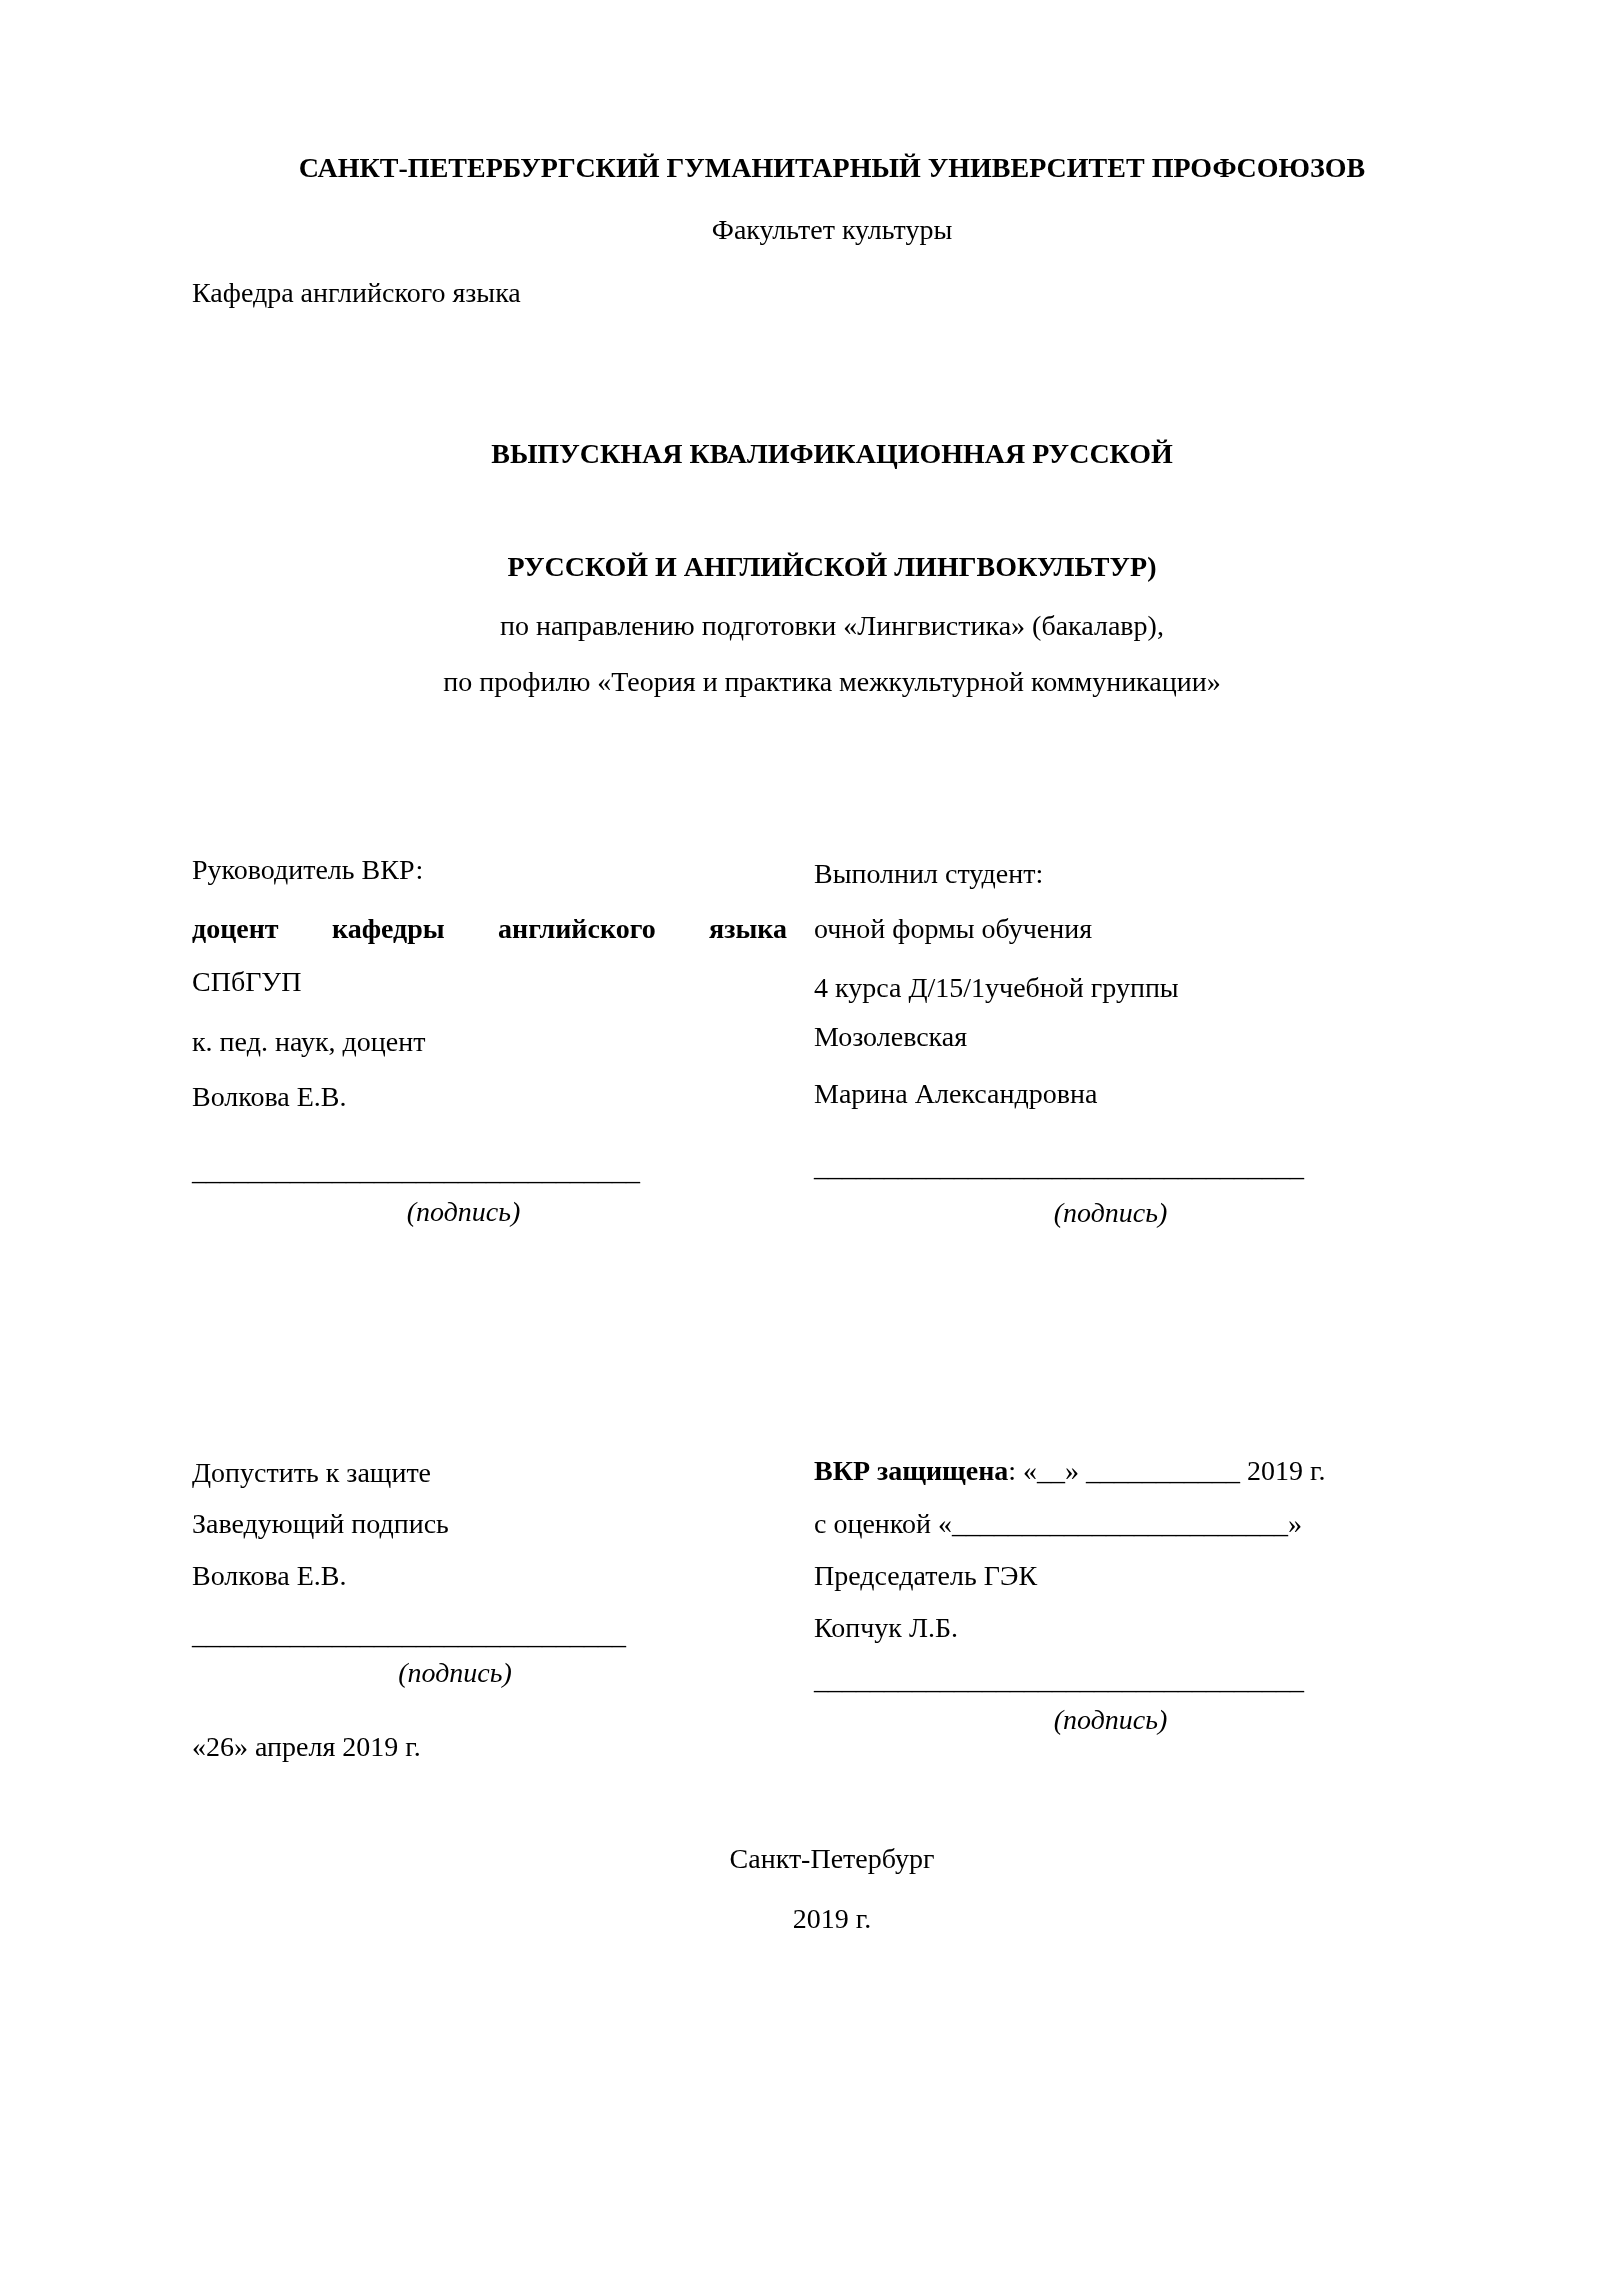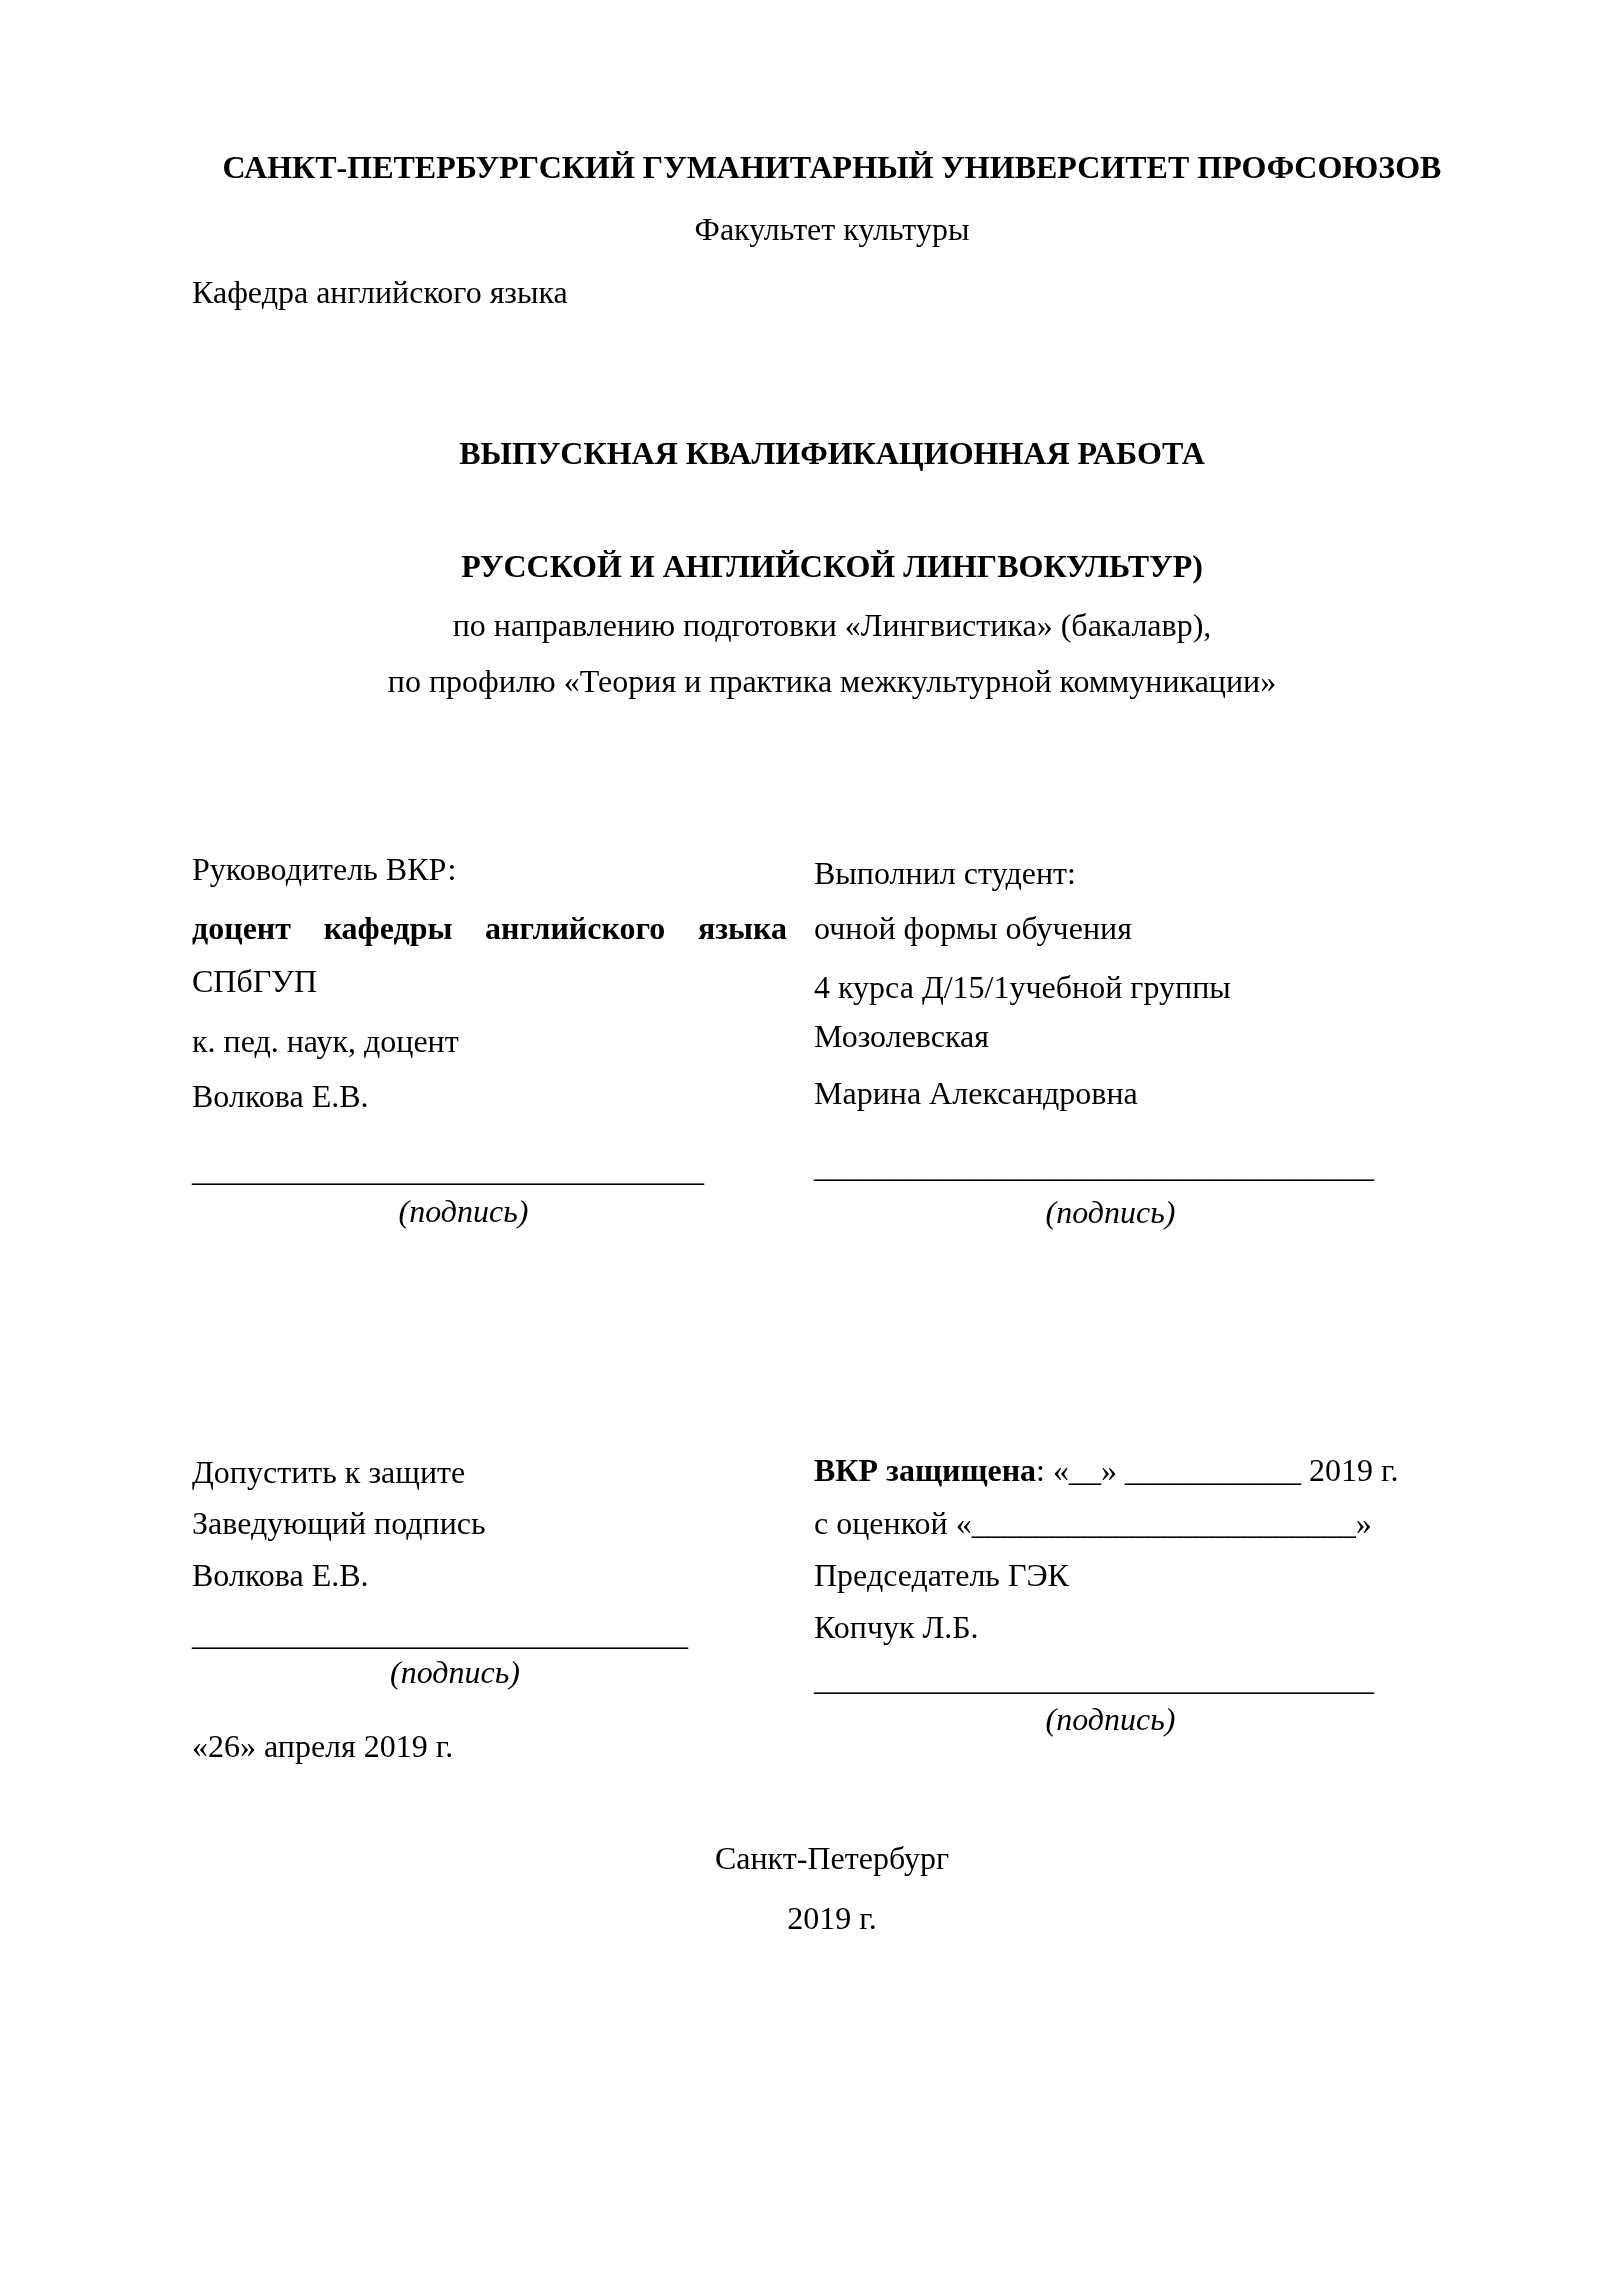--- a/index.html
+++ b/index.html
@@ -7,21 +7,21 @@
     padding: 0;
     background: #ffffff;
   }
   .page {
     position: relative;
     width: 1623px;
     height: 2295px;
     background: #ffffff;
     color: #000000;
     font-family: "Liberation Serif", "DejaVu Serif", serif;
-    font-size: 32px;
+    font-size: 28px;
     overflow: hidden;
   }
   .ln {
     position: absolute;
     line-height: 41px;
     white-space: nowrap;
   }
   .content-c {               
     left: 192px;
     width: 1280px;
@@ -48,21 +48,21 @@
 </style>
 </head>
 <body>
 
 <div class="page">
 
   <div class="ln content-c bold" style="top:147px">САНКТ-ПЕТЕРБУРГСКИЙ ГУМАНИТАРНЫЙ УНИВЕРСИТЕТ ПРОФСОЮЗОВ</div>
   <div class="ln content-c" style="top:209px">Факультет культуры</div>
   <div class="ln content-r" style="top:272px">Кафедра английского языка</div>
 
-  <div class="ln content-c bold" style="top:433px">ВЫПУСКНАЯ КВАЛИФИКАЦИОННАЯ РАБОТА</div>
+  <div class="ln content-c bold" style="top:433px">ВЫПУСКНАЯ КВАЛИФИКАЦИОННАЯ РУССКОЙ</div>
   <div class="ln content-c bold" style="top:546px">РУССКОЙ И АНГЛИЙСКОЙ ЛИНГВОКУЛЬТУР)</div>
   <div class="ln content-c" style="top:605px">по направлению подготовки «Лингвистика» (бакалавр),</div>
   <div class="ln content-c" style="top:661px">по профилю «Теория и практика межкультурной коммуникации»</div>
 
   <div class="ln col-l" style="top:849px">Руководитель ВКР:</div>
   <div class="ln col-l just" style="top:908px">доцент кафедры английского языка</div>
   <div class="ln col-l" style="top:961px">СПбГУП</div>
   <div class="ln col-l" style="top:1021px">к. пед. наук, доцент</div>
   <div class="ln col-l" style="top:1076px">Волкова Е.В.</div>
   <div class="ln col-l" style="top:1150px">________________________________</div>

